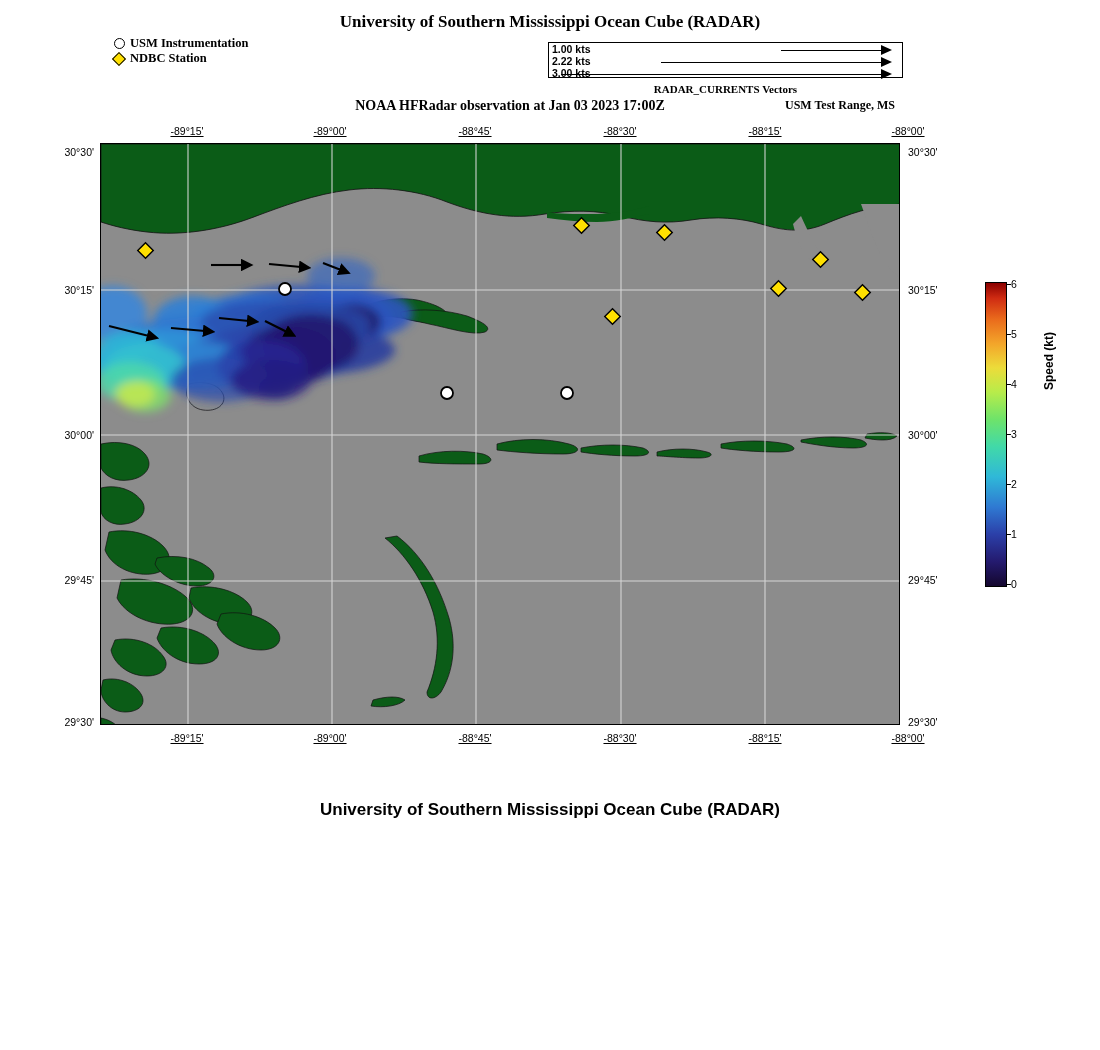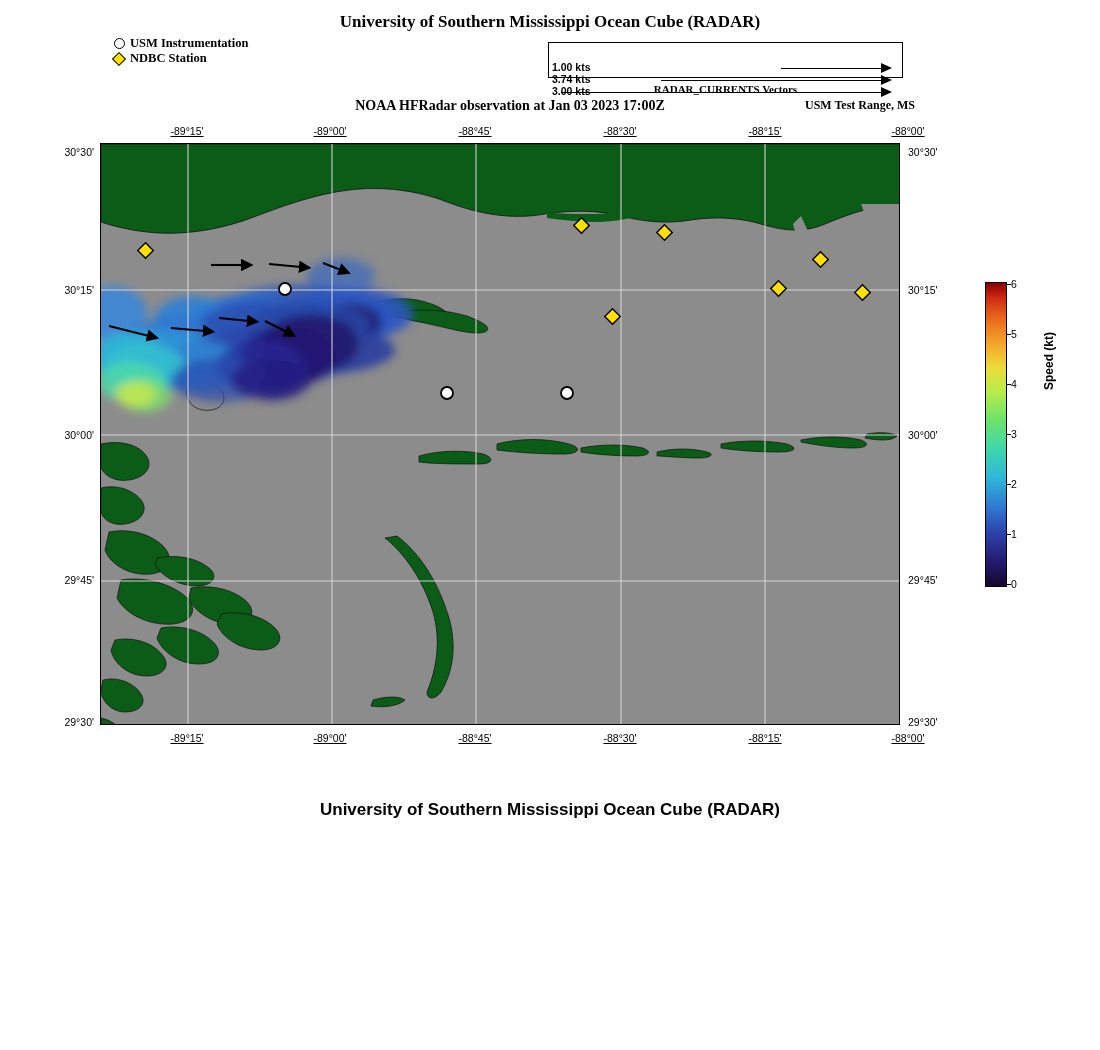--- a/index.html
+++ b/index.html
@@ -92,21 +92,21 @@
   }
 
   #subtitle {
     left: 150px; top: 98px; width: 720px;
     text-align: center;
     font-size: 14px;
     font-weight: bold;
     font-family: "Liberation Serif", serif;
   }
   #site-label {
-    left: 760px; top: 98px; width: 200px;
+    left: 740px; top: 98px; width: 200px;
     text-align: center;
     font-size: 12px;
     font-weight: bold;
     font-family: "Liberation Serif", serif;
   }
 
   
   #map-frame {
     left: 100px; top: 143px;
     width: 800px; height: 582px;
@@ -193,27 +193,27 @@
   </div>
   <div class="legend-row">
     <span class="legend-sym">
         <span class="diamond-sym"></span>
       </span>
     <span class="legend-label">NDBC Station</span>
   </div>
 </div>
 
 <div class="abs" id="vector-key">
-  <div class="vk-row" style="margin-top:19px;">
+  <div class="vk-row" style="margin-top:1px;">
     <span class="vk-label">1.00 kts</span>
     <span class="vk-line" style="left:232px; width:100px;"></span>
     <span class="vk-head" style="left:332px;"></span>
   </div>
   <div class="vk-row">
-    <span class="vk-label">3.74 kts</span>
+    <span class="vk-label">2.22 kts</span>
     <span class="vk-line" style="left:112px; width:220px;"></span>
     <span class="vk-head" style="left:332px;"></span>
   </div>
   <div class="vk-row">
     <span class="vk-label">3.00 kts</span>
     <span class="vk-line" style="left:12px; width:320px;"></span>
     <span class="vk-head" style="left:332px;"></span>
   </div>
 </div>
 <div class="abs" id="vector-caption">RADAR_CURRENTS Vectors</div>

